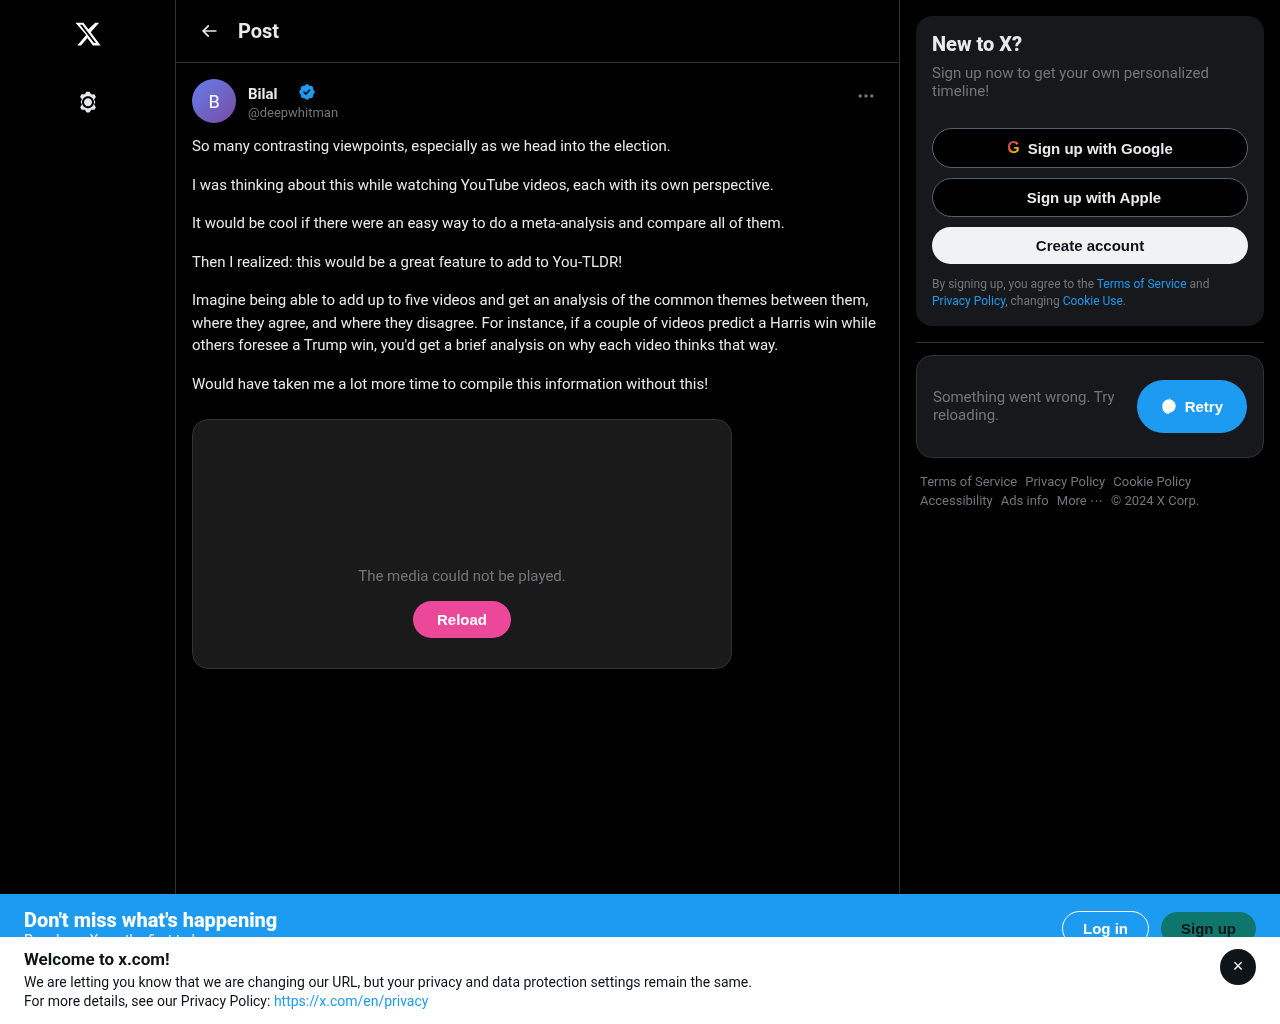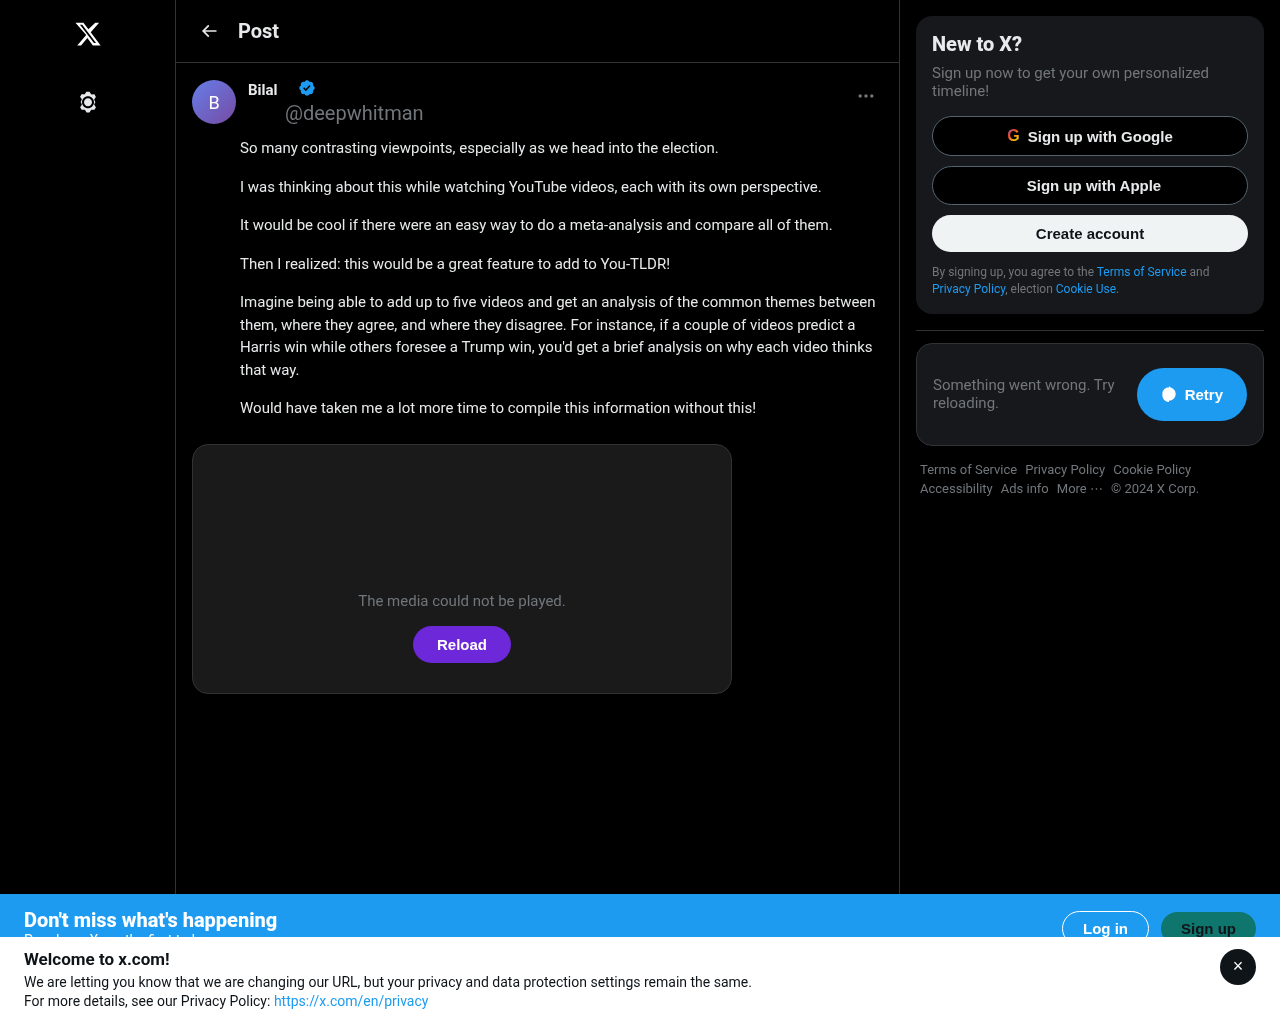--- a/index.html
+++ b/index.html
@@ -125,22 +125,21 @@
       font-weight: 700;
       font-size: 15px;
       color: #e7e9ea;
     }
     .verified-badge {
       color: #1d9bf0;
       font-size: 16px;
     }
     .user-handle {
       color: #71767b;
-      font-size: 20px;
-      margin-left: 37px;
+      font-size: 13px;
     }
     .more-btn {
       width: 34px;
       height: 34px;
       border-radius: 50%;
       display: flex;
       align-items: center;
       justify-content: center;
       cursor: pointer;
       color: #71767b;
@@ -148,21 +147,20 @@
     }
 
     .tweet-text {
       font-size: 15px;
       line-height: 1.5;
       color: #e7e9ea;
       margin-bottom: 16px;
     }
     .tweet-text p {
       margin-bottom: 16px;
-      margin-left: 48px;
     }
     .tweet-text p:last-child { margin-bottom: 0; }
 
     
     .media-player {
       margin-top: 24px;
       border-radius: 16px;
       background: #1a1a1a;
       width: 100%;
       max-width: 540px;
@@ -173,21 +171,21 @@
       justify-content: flex-end;
       padding-bottom: 30px;
       border: 1px solid #2f3336;
     }
     .media-error-text {
       color: #71767b;
       font-size: 15px;
       margin-bottom: 16px;
     }
     .reload-btn {
-      background: #6d28d9;
+      background: #ec4899;
       color: #fff;
       border: none;
       border-radius: 9999px;
       padding: 10px 24px;
       font-size: 15px;
       font-weight: 700;
       cursor: pointer;
     }
 
     
@@ -211,21 +209,21 @@
     }
     .new-to-x-title {
       font-size: 20px;
       font-weight: 800;
       color: #e7e9ea;
       margin-bottom: 8px;
     }
     .new-to-x-subtitle {
       font-size: 15px;
       color: #71767b;
-      margin-bottom: 16px;
+      margin-bottom: 28px;
     }
     .social-btn {
       width: 100%;
       border-radius: 9999px;
       padding: 10px 20px;
       font-size: 15px;
       font-weight: 700;
       cursor: pointer;
       display: flex;
       align-items: center;
@@ -490,21 +488,21 @@
     </button>
 
     <button class="social-btn">
       <span class="apple-icon"></span>
       <span>Sign up with Apple</span>
     </button>
 
     <button class="create-account-btn">Create account</button>
 
     <div class="signup-terms">
-      <span>By signing up, you agree to the </span><a href="#">Terms of Service</a><span> and </span><a href="#">Privacy Policy</a><span>, election </span><a href="#">Cookie Use</a><span>.</span>
+      <span>By signing up, you agree to the </span><a href="#">Terms of Service</a><span> and </span><a href="#">Privacy Policy</a><span>, changing </span><a href="#">Cookie Use</a><span>.</span>
     </div>
   </div>
 
   <hr class="divider">
 
   <div class="error-widget">
     <span class="error-text">Something went wrong. Try reloading.</span>
     <button class="retry-btn">
       <svg viewBox="0 0 24 24" width="16" height="16" fill="white">
         <path d="M12 4V2C6.48 2 2 6.48 2 12s4.48 10 10 10 10-4.48 10-10S17.52 2 12 2zm0 18c-4.41 0-8-3.59-8-8s3.59-8 8-8v4l5-5-5-5v4c-5.52 0-10 4.48-10 10s4.48 10 10 10z"></path>

